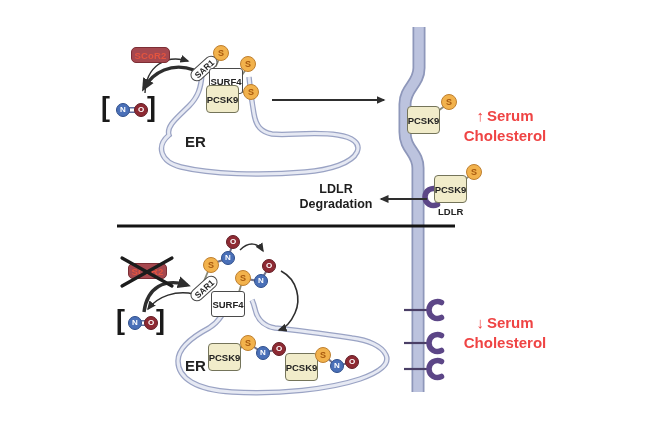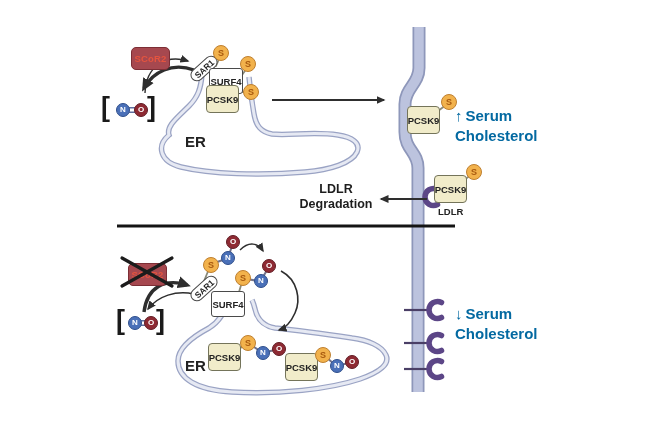--- a/index.html
+++ b/index.html
@@ -3,34 +3,34 @@
 <meta charset="utf-8">
 <style>
   html,body { margin:0; padding:0; background:#fff; }
   .canvas {
     position:relative; width:645px; height:427px; background:#ffffff;
     font-family:"Liberation Sans", sans-serif; overflow:hidden;
   }
   svg.layer { position:absolute; left:0; top:0; width:645px; height:427px; z-index:1; }
   svg.over  { position:absolute; z-index:3; }
   .el { position:absolute; z-index:2; display:flex; align-items:center; justify-content:center; box-sizing:border-box;font-weight:bold; }
-  .badge { width:39px; height:23px; background:#a6484f; border:1.5px solid #7c2e35; border-radius:5px;
+  .badge { width:39px; height:16px; background:#a6484f; border:1.5px solid #7c2e35; border-radius:5px;
            color:#e4543f; font-size:9.5px; font-weight:bold; letter-spacing:.2px; }
   .sar1  { width:32px; height:13px; background:#ffffff; border:1.5px solid #4a4a4a; border-radius:7px;
            font-size:8.5px; font-weight:600; color:#222; transform:rotate(-42deg); }
   .surf4 { width:34px; height:26px; background:#ffffff; border:1.5px solid #4a4a4a; border-radius:3px;
            font-size:9.5px; font-weight:600; color:#222; }
   .pcsk9 { width:33px; height:28px; background:#f1ecca; border:1.3px solid #74745a; border-radius:4px;
            font-size:9.5px; font-weight:600; color:#222; }
   .atom  { border-radius:50%; font-weight:bold; line-height:1; }
   .s { width:16px; height:16px; background:#f2b24c; border:1.5px solid #bf8030; color:#a8590f; font-size:9px; }
   .n { width:14px; height:14px; background:#4a70b8; border:1.5px solid #2f4f8c; color:#fff; font-size:8px; }
   .o { width:14px; height:14px; background:#8e2a33; border:1.5px solid #621c24; color:#fff; font-size:8px; }
   .bracket { font-size:27px; font-weight:bold; color:#1a1a1a; line-height:1; }
-  .text-lg { font-size:15px; font-weight:600; color:#0369a1; line-height:1.35; display:block; }
+  .text-lg { font-size:15px; font-weight:600; color:#ef4444; text-align:center; line-height:1.35; display:block; }
   .text-lg .arr { margin-right:3px; }
   .er  { font-size:15px; color:#222; }
   .deg { font-size:12.5px; color:#1d1d1d; text-align:center; line-height:1.2; display:block; }
   .sm  { font-size:9.5px; color:#222; }
 </style>
 </head>
 <body>
 
 <div class="canvas">
 
@@ -181,20 +181,20 @@
   <div class="el pcsk9" style="left:208px; top:343px;">PCSK9</div>
   <div class="el atom s" style="left:240px; top:335px;">S</div>
   <div class="el atom n" style="left:256px; top:346px;">N</div>
   <div class="el atom o" style="left:272px; top:342px;">O</div>
 
   <div class="el pcsk9" style="left:285px; top:353px;">PCSK9</div>
   <div class="el atom s" style="left:315px; top:347px;">S</div>
   <div class="el atom n" style="left:330px; top:359px;">N</div>
   <div class="el atom o" style="left:345px; top:355px;">O</div>
 
-  <div class="el text-lg" style="left:455px; top:304px; width:100px;">
+  <div class="el text-lg" style="left:455px; top:313px; width:100px;">
     <span>
       <span class="arr">↓</span><span>Serum</span><br>
       <span>Cholesterol</span>
     </span>
   </div>
 
 </div>
 
 </body></html>

